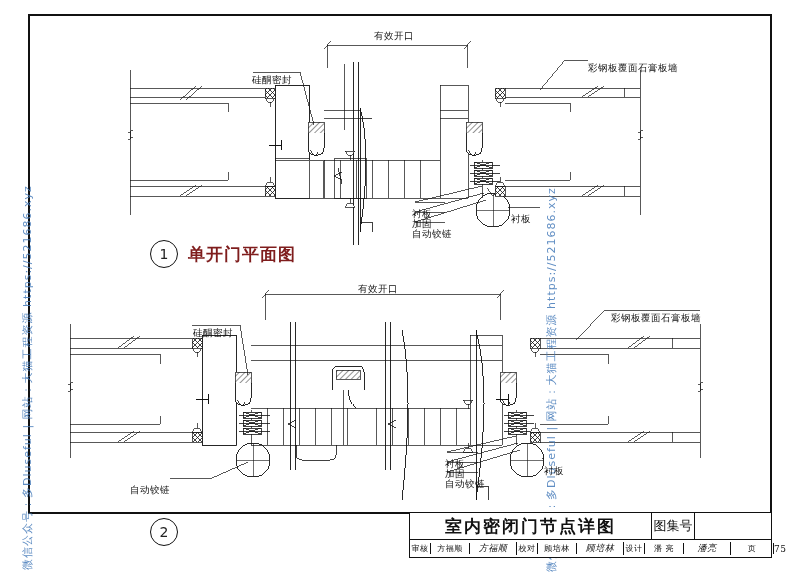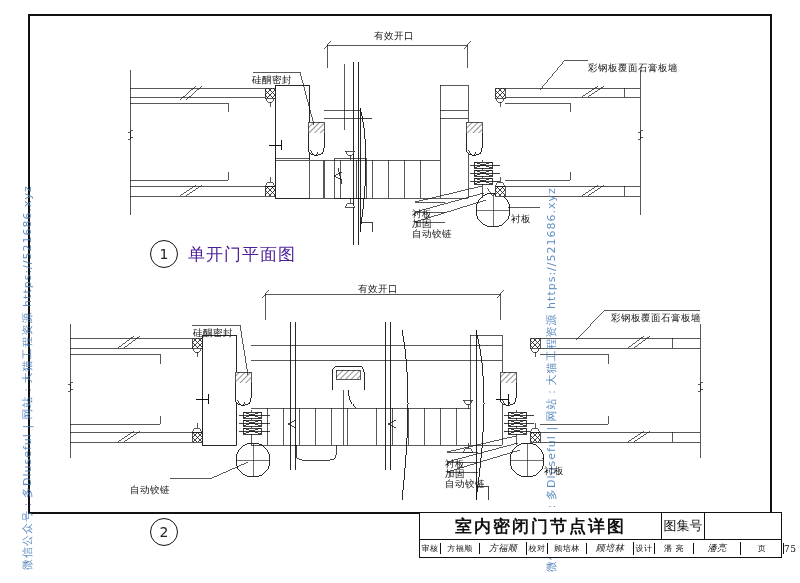--- a/index.html
+++ b/index.html
@@ -18,28 +18,28 @@
   .wm-mid{left:544px;top:572px;transform:rotate(-90deg);}
 
   
   #draw{position:absolute;left:0;top:0;width:800px;height:583px;}
 
   
   .caption{position:absolute;display:flex;align-items:center;gap:10px;}
   .cap-num{width:26px;height:26px;border:1.4px solid #111;border-radius:50%;
            display:flex;align-items:center;justify-content:center;
            font-size:14px;color:#222;}
-  .cap-text{font-size:17px;font-weight:400;letter-spacing:1px;color:#4c1d95;}
+  .cap-text{font-size:17px;font-weight:700;letter-spacing:1px;color:#7f1d1d;}
 
   
   .lbl{position:absolute;font-size:9.5px;letter-spacing:.5px;color:#111;white-space:nowrap;margin-top:12px;}
   .dimlbl{position:absolute;font-size:9.5px;letter-spacing:.5px;color:#111;white-space:nowrap;}
 
   
-  .tblock{position:absolute;left:419px;top:512px;width:363px;height:46px;
+  .tblock{position:absolute;left:409px;top:512px;width:363px;height:46px;
           border:1.6px solid #111;box-sizing:border-box;display:flex;flex-direction:column;
           background:#fff;}
   .tb-row1{display:flex;height:27px;border-bottom:1.2px solid #111;}
   .tb-row2{display:flex;height:17px;align-items:center;}
   .tb-title{flex:0 0 241px;display:flex;align-items:center;justify-content:center;
             font-size:17px;font-weight:700;letter-spacing:2px;border-right:1.2px solid #111;}
   .tb-atlas-lab{flex:0 0 42px;display:flex;align-items:center;justify-content:center;
             font-size:13px;border-right:1.2px solid #111;}
   .tb-atlas-val{flex:1;display:flex;align-items:center;justify-content:center;
             font-size:11px;font-weight:700;letter-spacing:1px;font-family:"DejaVu Serif","Liberation Serif",serif;}

